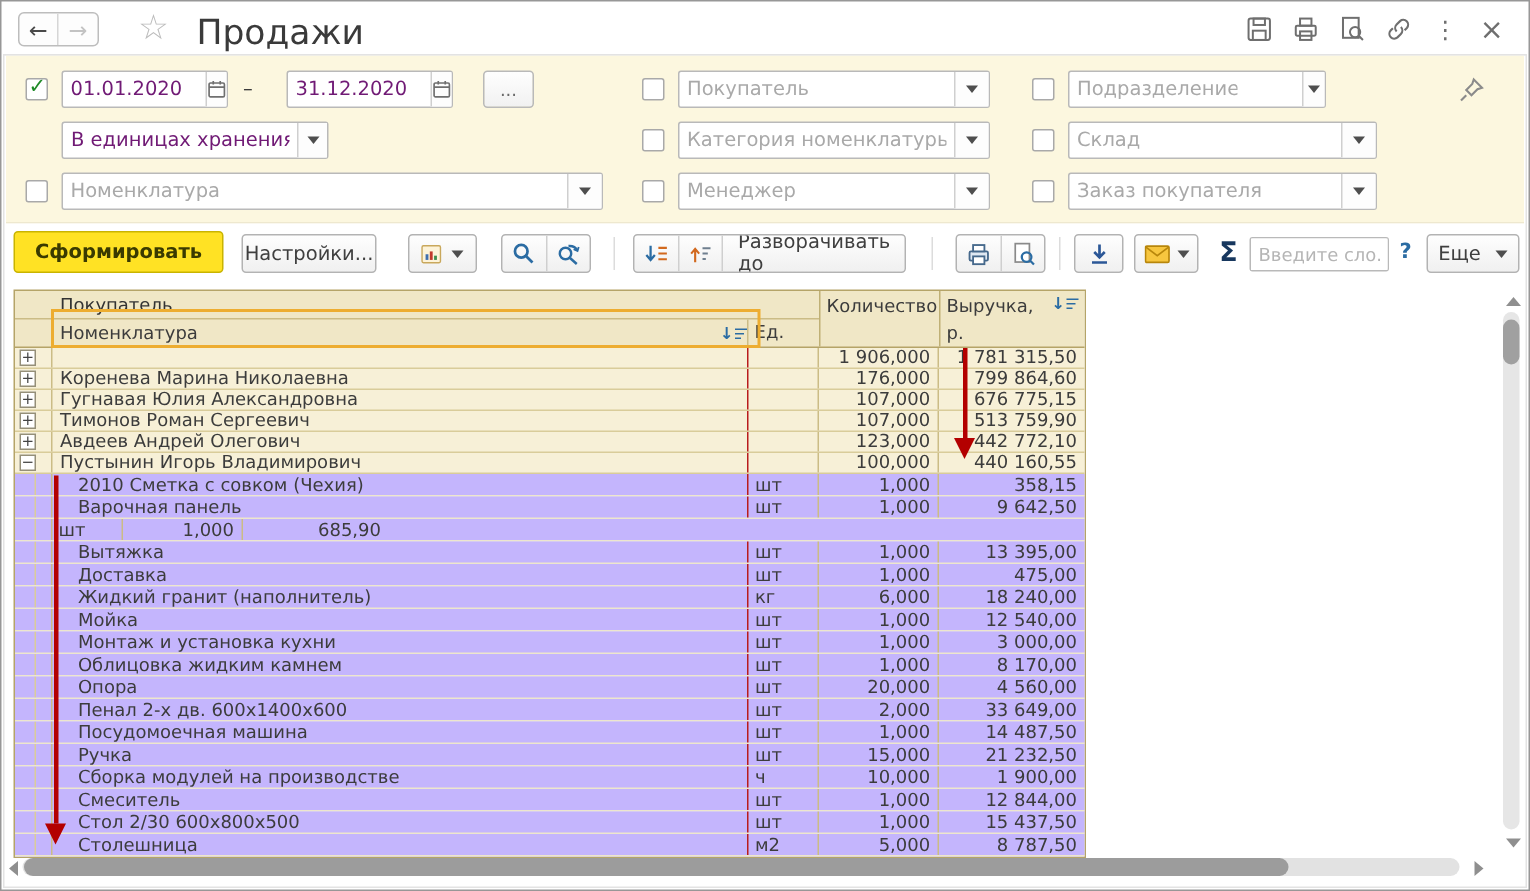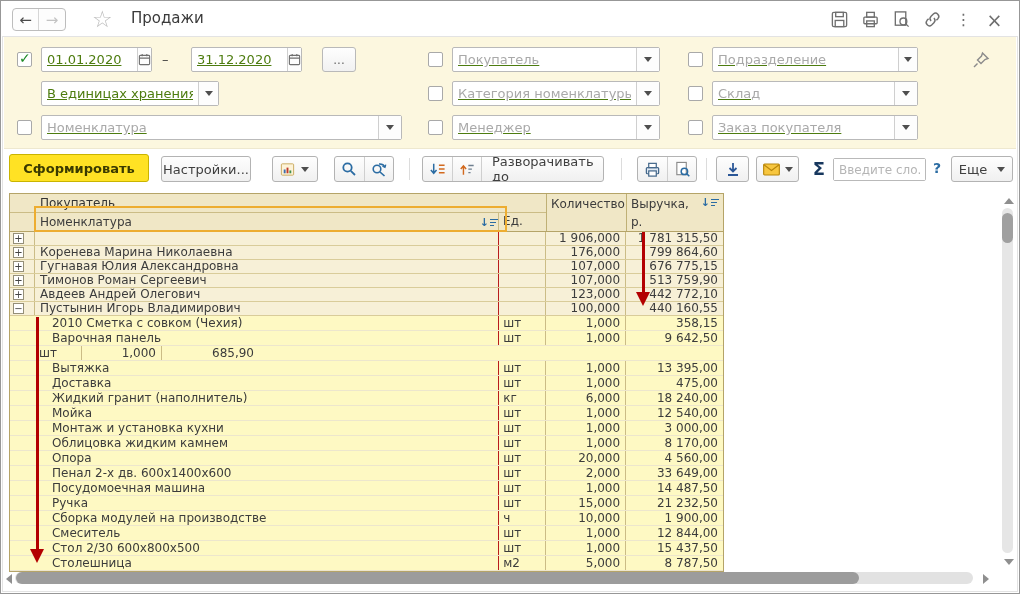--- a/index.html
+++ b/index.html
@@ -14,35 +14,35 @@
 
   
   .titlebar { position:absolute; left:1px; right:1px; top:1px; height:35px; background:#fff;
     border-bottom:1px solid #ececec; }
   .navgroup { position:absolute; left:10px; top:6px; width:54px; height:23px;
     border:1px solid #bdbdbd; border-radius:4px; display:flex; background:#fdfdfd; overflow:hidden; }
   .navbtn { width:50%; display:flex; align-items:center; justify-content:center; font-size:15px; cursor:pointer; }
   .navbtn.back { color:#4a4a4a; border-right:1px solid #d6d6d6; }
   .navbtn.fwd  { color:#c3c3c3; }
   .star { position:absolute; left:90px; top:4px; font-size:23px; color:#bcbcbc; line-height:26px; }
-  .page-title { position:absolute; left:129px; top:7px; font-size:15px; color:#3a3a3a; }
+  .page-title { position:absolute; left:129px; top:7px; font-size:23px; color:#3a3a3a; }
   .tb-icons { position:absolute; right:14px; top:8px; display:flex; gap:12px; align-items:center; }
   .tb-ic { width:19px; height:19px; display:flex; align-items:center; justify-content:center; color:#6f6f6f; cursor:pointer; }
   .tb-ic svg { display:block; }
   .ic-dots { font-size:16px; color:#6f6f6f; letter-spacing:0; }
   .ic-close { font-size:19px; color:#6f6f6f; line-height:18px; }
 
   
   .filters { position:absolute; left:3px; right:3px; top:36px; height:112px; background:#fcf7df;
     border-bottom:1px solid #eee8cf; }
   .chk { position:absolute; width:15px; height:15px; background:#fff; border:1px solid #a9a9a9;
     border-radius:2px; cursor:pointer; }
   .chk .mark { position:absolute; left:1px; top:-3px; font-size:14px; font-weight:bold; color:#1e8a26; }
   .field { position:absolute; height:25px; display:flex; background:#fff; border:1px solid #b9b9b9; border-radius:2px; }
-  .field input { flex:1 1 auto; min-width:0; border:0; outline:none; padding:0 5px; font:13px "DejaVu Sans",sans-serif; color:#4d7c0f; background:transparent;text-decoration:underline; }
+  .field input { flex:1 1 auto; min-width:0; border:0; outline:none; padding:0 5px; font:13px "DejaVu Sans",sans-serif; color:#701a75; background:transparent; }
   .field input::placeholder { color:#a9a9a9; }
   .fbtn { width:23px; border-left:1px solid #cfcfcf; display:flex; align-items:center; justify-content:center; cursor:pointer; background:#fdfdfd; }
   .caret { width:0; height:0; border-left:4px solid transparent; border-right:4px solid transparent; border-top:5px solid #4e4e4e; }
   .dash { position:absolute; font-size:13px; color:#3c3c3c; }
   .btn-ellipsis { position:absolute; width:34px; height:25px; border:1px solid #b9b9b9; border-radius:3px;
     background:linear-gradient(#fefefe,#f1f1f1); color:#6a6a6a; font-size:12px;
     display:flex; align-items:center; justify-content:center; cursor:pointer; }
   .pin { position:absolute; right:24px; top:12px; width:22px; height:22px; color:#8b8b8b; cursor:pointer; }
 
   
@@ -86,21 +86,21 @@
   .sbars i:nth-child(1){ width:8px; } .sbars i:nth-child(2){ width:6px; } .sbars i:nth-child(3){ width:4px; }
 
   .tr { display:flex; }
   .tr .td { overflow:hidden; white-space:nowrap; }
   .td.exp  { width:25px; border-right:1px solid #cbbc86; position:relative; }
   .td.name { width:465px; border-right:1px solid #b91c1c; padding-left:5px; }
   .td.unit { width:47px;  border-right:1px solid #cbbc86; padding-left:4px; }
   .td.qty  { width:80px;  border-right:1px solid #cbbc86; text-align:right; padding-right:5px; }
   .td.rev  { width:97px;  text-align:right; padding-right:5px; }
   .tr.group { height:14px; line-height:13px; background:#f7f0d7; border-bottom:1px solid #d9cc9a; }
-  .tr.detail { height:15px; line-height:14px; background:#fef9c3; border-bottom:1px solid #ede6cd;align-items:center; }
+  .tr.detail { height:15px; line-height:14px; background:#c4b5fd; border-bottom:1px solid #ede6cd; }
   .tr.detail .td.name { padding-left:17px; }
   .tr.detail .td.exp::after { content:""; position:absolute; left:13px; top:0; bottom:0; width:1px; background:#d9cc9a; }
   .expbox { position:absolute; left:3px; top:1px; width:11px; height:11px; border:1px solid #958f78; background:#fff;
     font-size:10px; line-height:9px; text-align:center; color:#444; cursor:pointer; }
 
   
   .vscroll-up, .vscroll-down { position:absolute; left:1003px; width:0; height:0; cursor:pointer; }
   .vscroll-up   { top:197px; border-left:5px solid transparent; border-right:5px solid transparent; border-bottom:6px solid #8f8f8f; }
   .vscroll-down { top:558px; border-left:5px solid transparent; border-right:5px solid transparent; border-top:6px solid #8f8f8f; }
   .vtrack { position:absolute; left:1001px; top:207px; width:11px; height:345px; background:#e6e6e6; border-radius:6px; }
@@ -226,21 +226,21 @@
     </div>
     <div class="chk" style="left:424px; top:83px;"></div>
     <div class="field" style="left:448px; top:78px; width:208px;">
       <input placeholder="Менеджер" style="">
       <div class="fbtn">
           <span class="caret"></span>
         </div>
     </div>
 
     <div class="chk" style="left:684px; top:15px;"></div>
-    <div class="field" style="left:708px; top:10px; width:206px;gap:38px;">
+    <div class="field" style="left:708px; top:10px; width:172px;gap:38px;">
       <input placeholder="Подразделение" style="">
       <div class="fbtn">
           <span class="caret"></span>
         </div>
     </div>
     <div class="chk" style="left:684px; top:49px;"></div>
     <div class="field" style="left:708px; top:44px; width:206px;">
       <input placeholder="Склад" style="">
       <div class="fbtn">
           <span class="caret"></span>

